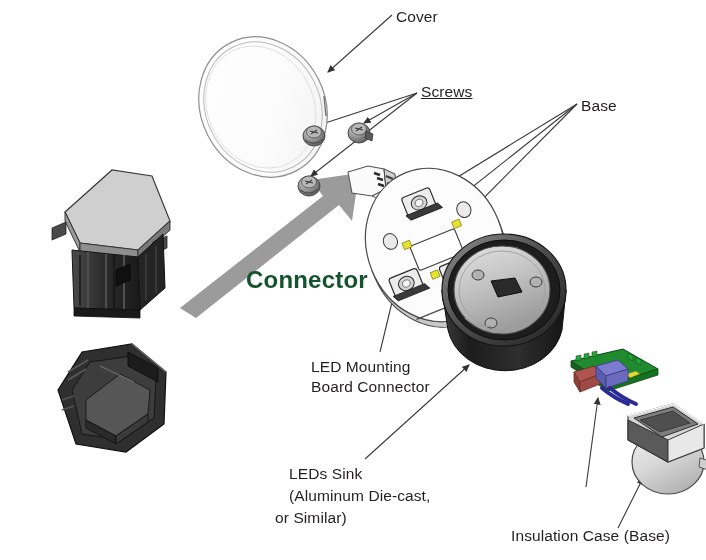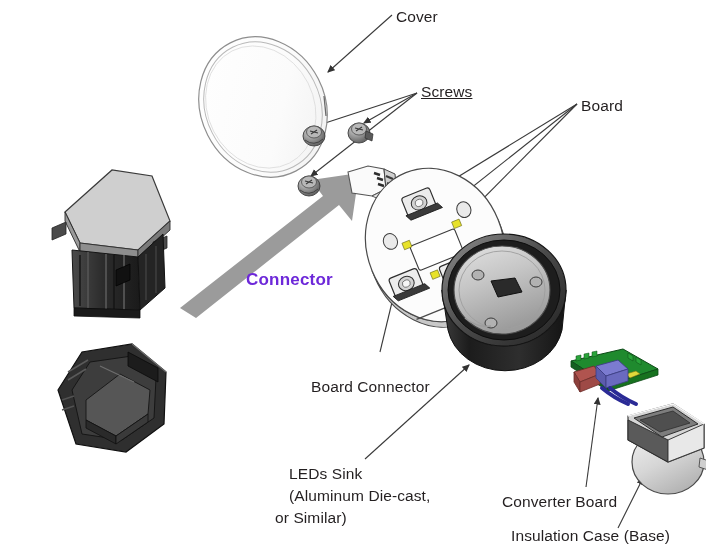--- a/index.html
+++ b/index.html
@@ -1,20 +1,20 @@
 <!DOCTYPE html>
 <html><head>
 <meta charset="utf-8">
 <style>
   html,body{margin:0;padding:0;background:#fff;}
   body{font-family:"Liberation Sans", sans-serif;}
   #stage{position:relative;width:706px;height:560px;background:#ffffff;overflow:hidden;margin-left:28px;}
   #art{position:absolute;left:0;top:0;width:706px;height:560px;}
   .lbl{position:absolute;color:#231f20;font-size:15.5px;line-height:19px;white-space:nowrap;letter-spacing:.1px;}
-  .lbl.conn{color:#6d28d9;font-weight:bold;font-size:17px;letter-spacing:.2px;}
+  .lbl.conn{color:#14532d;font-weight:bold;font-size:24px;letter-spacing:.2px;}
   .l-cover{left:368px;top:7px;}
   .l-screws{left:393px;top:82px;text-decoration:underline;}
   .l-leds{left:553px;top:96px;}
   .l-connector{left:218px;top:270px;}
   .l-lmbc{left:283px;top:357px;}
   .l-lmbc2{left:283px;top:377px;text-align:center;}
   .l-heat{left:261px;top:464px;}
   .l-heat2{left:261px;top:486px;}
   .l-heat3{left:247px;top:508px;}
   .l-conv{left:474px;top:492px;}
@@ -275,22 +275,22 @@
       <path d="M40,372 L60,360 M40,380 L58,369" stroke="#5a5a5a" stroke-width="1.6"></path>
       <path d="M34,400 L46,396 M34,410 L46,406" stroke="#525252" stroke-width="1.5"></path>
       <path d="M104,344 L138,372" stroke="#6a6a6a" stroke-width="1.4" fill="none"></path>
       <path d="M72,366 L106,382" stroke="#6e6e6e" stroke-width="1.2" fill="none"></path>
     </g>
 
   </svg>
 
   <div class="lbl l-cover">Cover</div>
   <div class="lbl l-screws">Screws</div>
-  <div class="lbl l-leds">Board</div>
+  <div class="lbl l-leds">Base</div>
   <div class="lbl conn l-connector">Connector</div>
+  <div class="lbl l-lmbc">LED Mounting</div>
   <div class="lbl l-lmbc2">Board Connector</div>
   <div class="lbl l-heat">LEDs Sink</div>
   <div class="lbl l-heat2">(Aluminum Die-cast,</div>
   <div class="lbl l-heat3">or Similar)</div>
-  <div class="lbl l-conv">Converter Board</div>
   <div class="lbl l-insul">Insulation Case (Base)</div>
 
 </div>
 
 </body></html>

